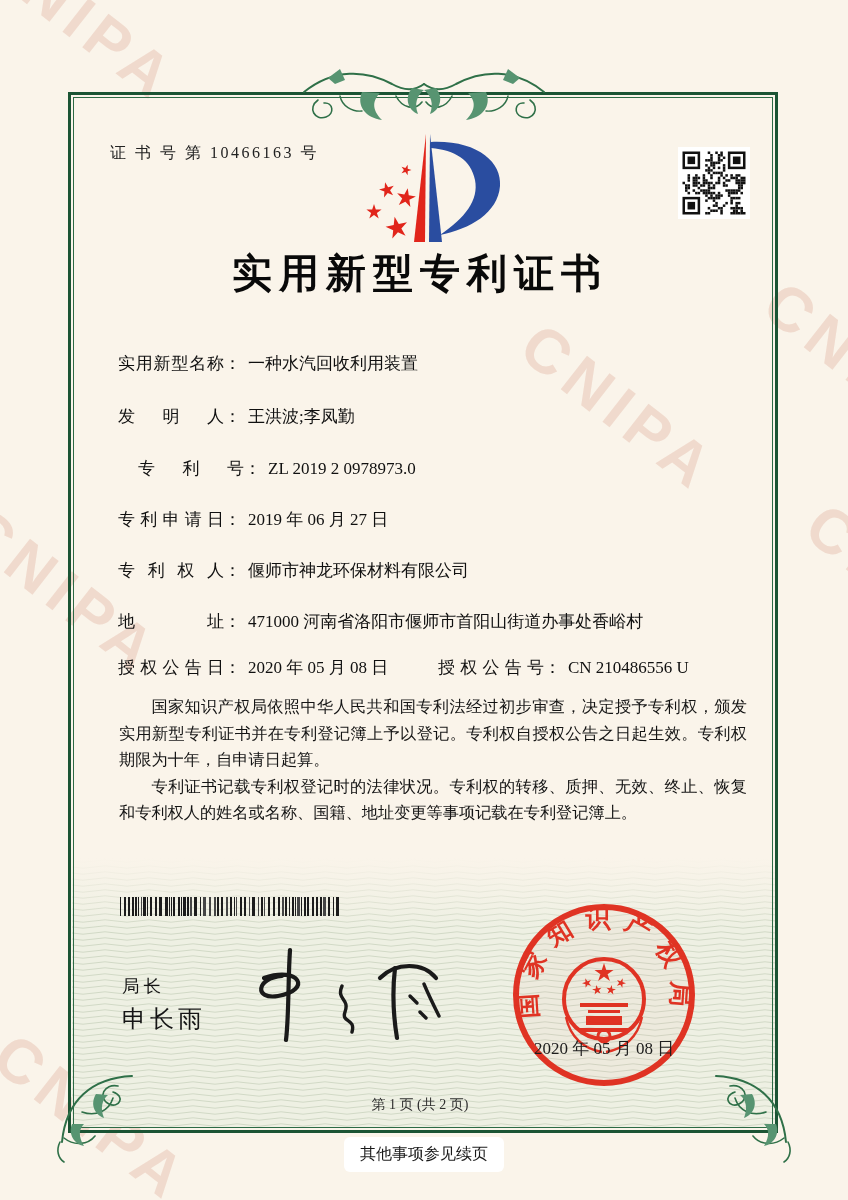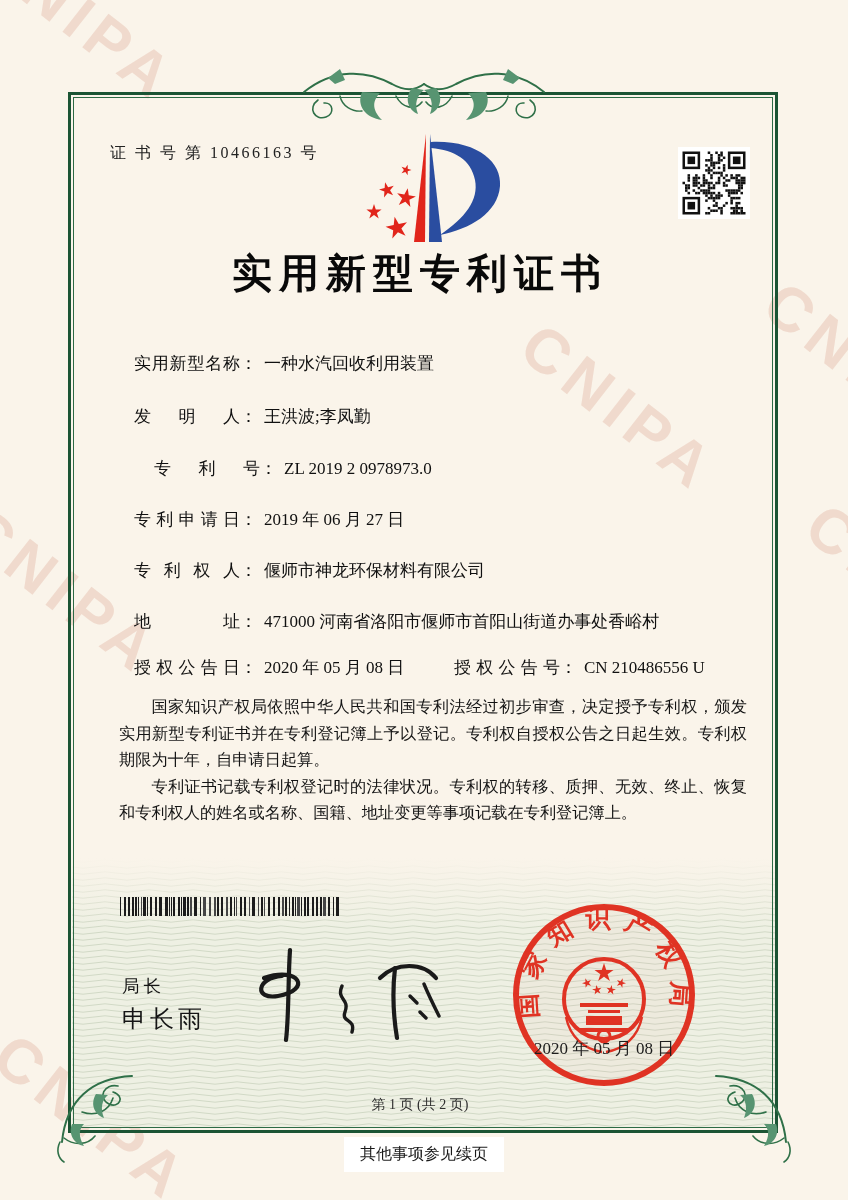--- a/index.html
+++ b/index.html
@@ -22,39 +22,39 @@
   
   .frame{left:68px;top:92px;width:704px;height:1035px;border:3px solid #1b5434;z-index:2;}
   .frame-inner{position:absolute;left:2px;top:2px;right:2px;bottom:2px;border:1px solid #2c6a45;}
   
   .cert-no{left:110px;top:143px;font-size:16px;letter-spacing:2.5px;color:#222;z-index:3;}
   .logo{left:330px;top:128px;z-index:3;}
   .qr{left:678px;top:147px;z-index:3;}
   .title{left:68px;top:246px;width:704px;text-align:center;font-size:40px;font-weight:700;
     letter-spacing:7px;color:#090909;z-index:3;}
   
-  .row{position:absolute;left:134px;font-size:17px;white-space:nowrap;z-index:3;color:#101010;}
+  .row{position:absolute;left:118px;font-size:17px;white-space:nowrap;z-index:3;color:#101010;}
   .lbl{display:inline-block;width:106px;text-align:justify;text-align-last:justify;}
   .val{margin-left:7px;}
   .grant2{position:absolute;left:320px;top:0;white-space:nowrap;}
   
   .paras{left:112px;top:694px;width:628px;font-size:16.2px;line-height:26.5px;
     text-align:justify;z-index:3;color:#141414;margin-left:7px;}
   .paras p{margin:0;text-indent:2em;}
   
   .barcode{left:120px;top:897px;z-index:3;}
   .director-title{left:122px;top:968px;font-size:17.5px;letter-spacing:4px;z-index:3;margin-top:6px;}
   .director-name{left:122px;top:1003px;font-size:24px;letter-spacing:4px;z-index:3;}
   .signature{left:238px;top:938px;z-index:3;}
   .seal{left:508px;top:899px;z-index:3;}
   .seal-date{left:508px;top:1037px;width:192px;text-align:center;font-size:17px;
     color:#1d1d1d;z-index:4;white-space:nowrap;}
   .page-info{left:68px;top:1096px;width:704px;text-align:center;font-size:14px;color:#2e2e2e;z-index:3;}
   .footer-note-wrap{left:0;top:1137px;width:848px;text-align:center;z-index:3;}
-  .footer-note{display:inline-block;background:#ffffff;padding:7px 16px;font-size:16px;color:#191919;}
+  .footer-note{display:inline-block;background:#ffffff;padding:7px 16px;font-size:16px;color:#191919;border-radius:6px;}
   .ornament-top{left:300px;top:62px;z-index:3;}
   .flourish{z-index:3;}
 </style>
 </head>
 <body>
 
 <div class="page">
 
   <span class="wm" style="left:-35px;top:-18px;">CNIPA</span>
   <span class="wm" style="left:505px;top:372px;">CNIPA</span>

